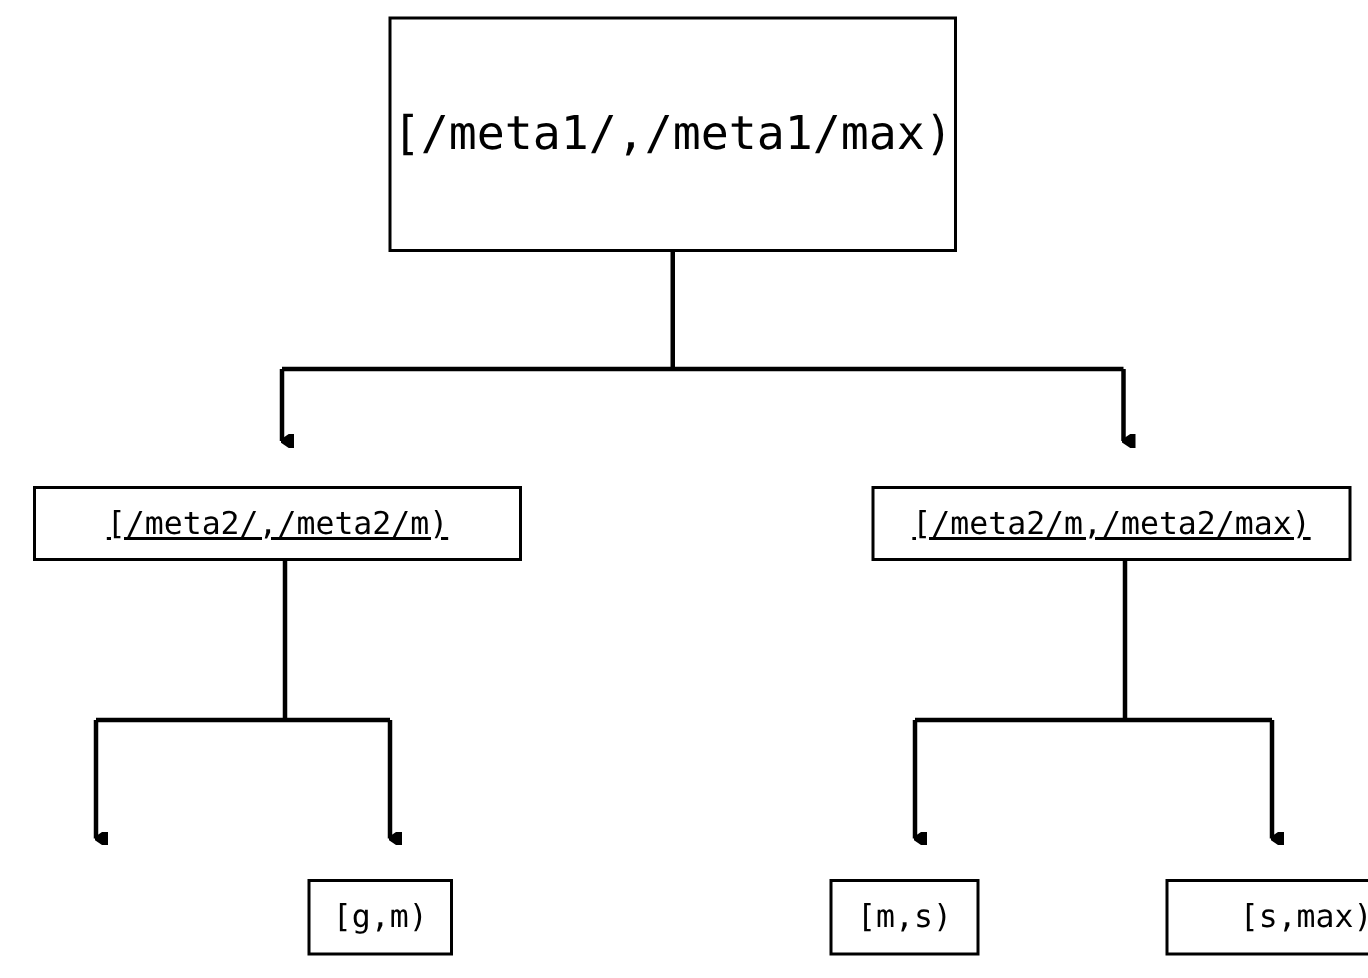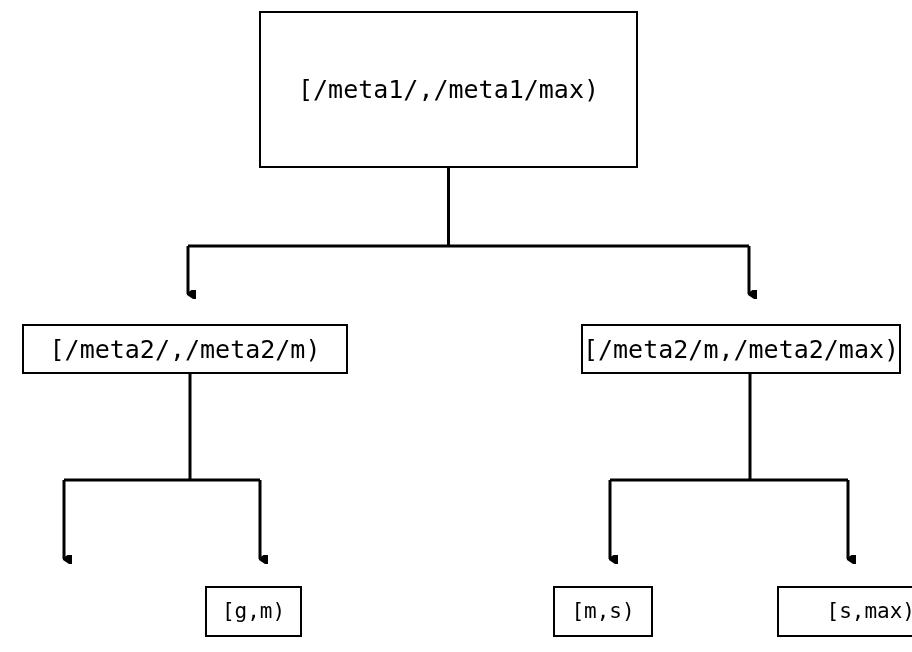--- a/index.html
+++ b/index.html
@@ -36,24 +36,24 @@
     color: #000000;
     line-height: 1;
     white-space: pre;
   }
   .node-label {
     display: block;
     text-align: center;
     white-space: pre;
   }
   .root-node   { left: 259px; top: 11px;  width: 379px; height: 157px; }
-  .root-node .node-label   { font-size: 25px; letter-spacing: 0px; position: relative; top: 0px; }
+  .root-node .node-label   { font-size: 31px; letter-spacing: 0px; position: relative; top: 0px; }
   .mid-left    { left: 22px;  top: 324px; width: 326px; height: 50px; }
   .mid-right   { left: 581px; top: 324px; width: 320px; height: 50px; align-items: center; }
-  .mid-left .node-label, .mid-right .node-label { font-size: 25px; }
+  .mid-left .node-label, .mid-right .node-label { font-size: 21px; text-decoration: underline; }
   .leaf-1 { left: 10px;  top: 586px; width: 97px;  height: 51px; }
   .leaf-2 { left: 205px; top: 586px; width: 97px;  height: 51px; }
   .leaf-3 { left: 553px; top: 586px; width: 100px; height: 51px; }
   .leaf-4 { left: 777px; top: 586px; width: 140px; height: 51px; justify-content: flex-end; }
   .leaf-1 .node-label, .leaf-2 .node-label,
   .leaf-3 .node-label, .leaf-4 .node-label { font-size: 21px; }
 </style>
 </head>
 <body>
 

